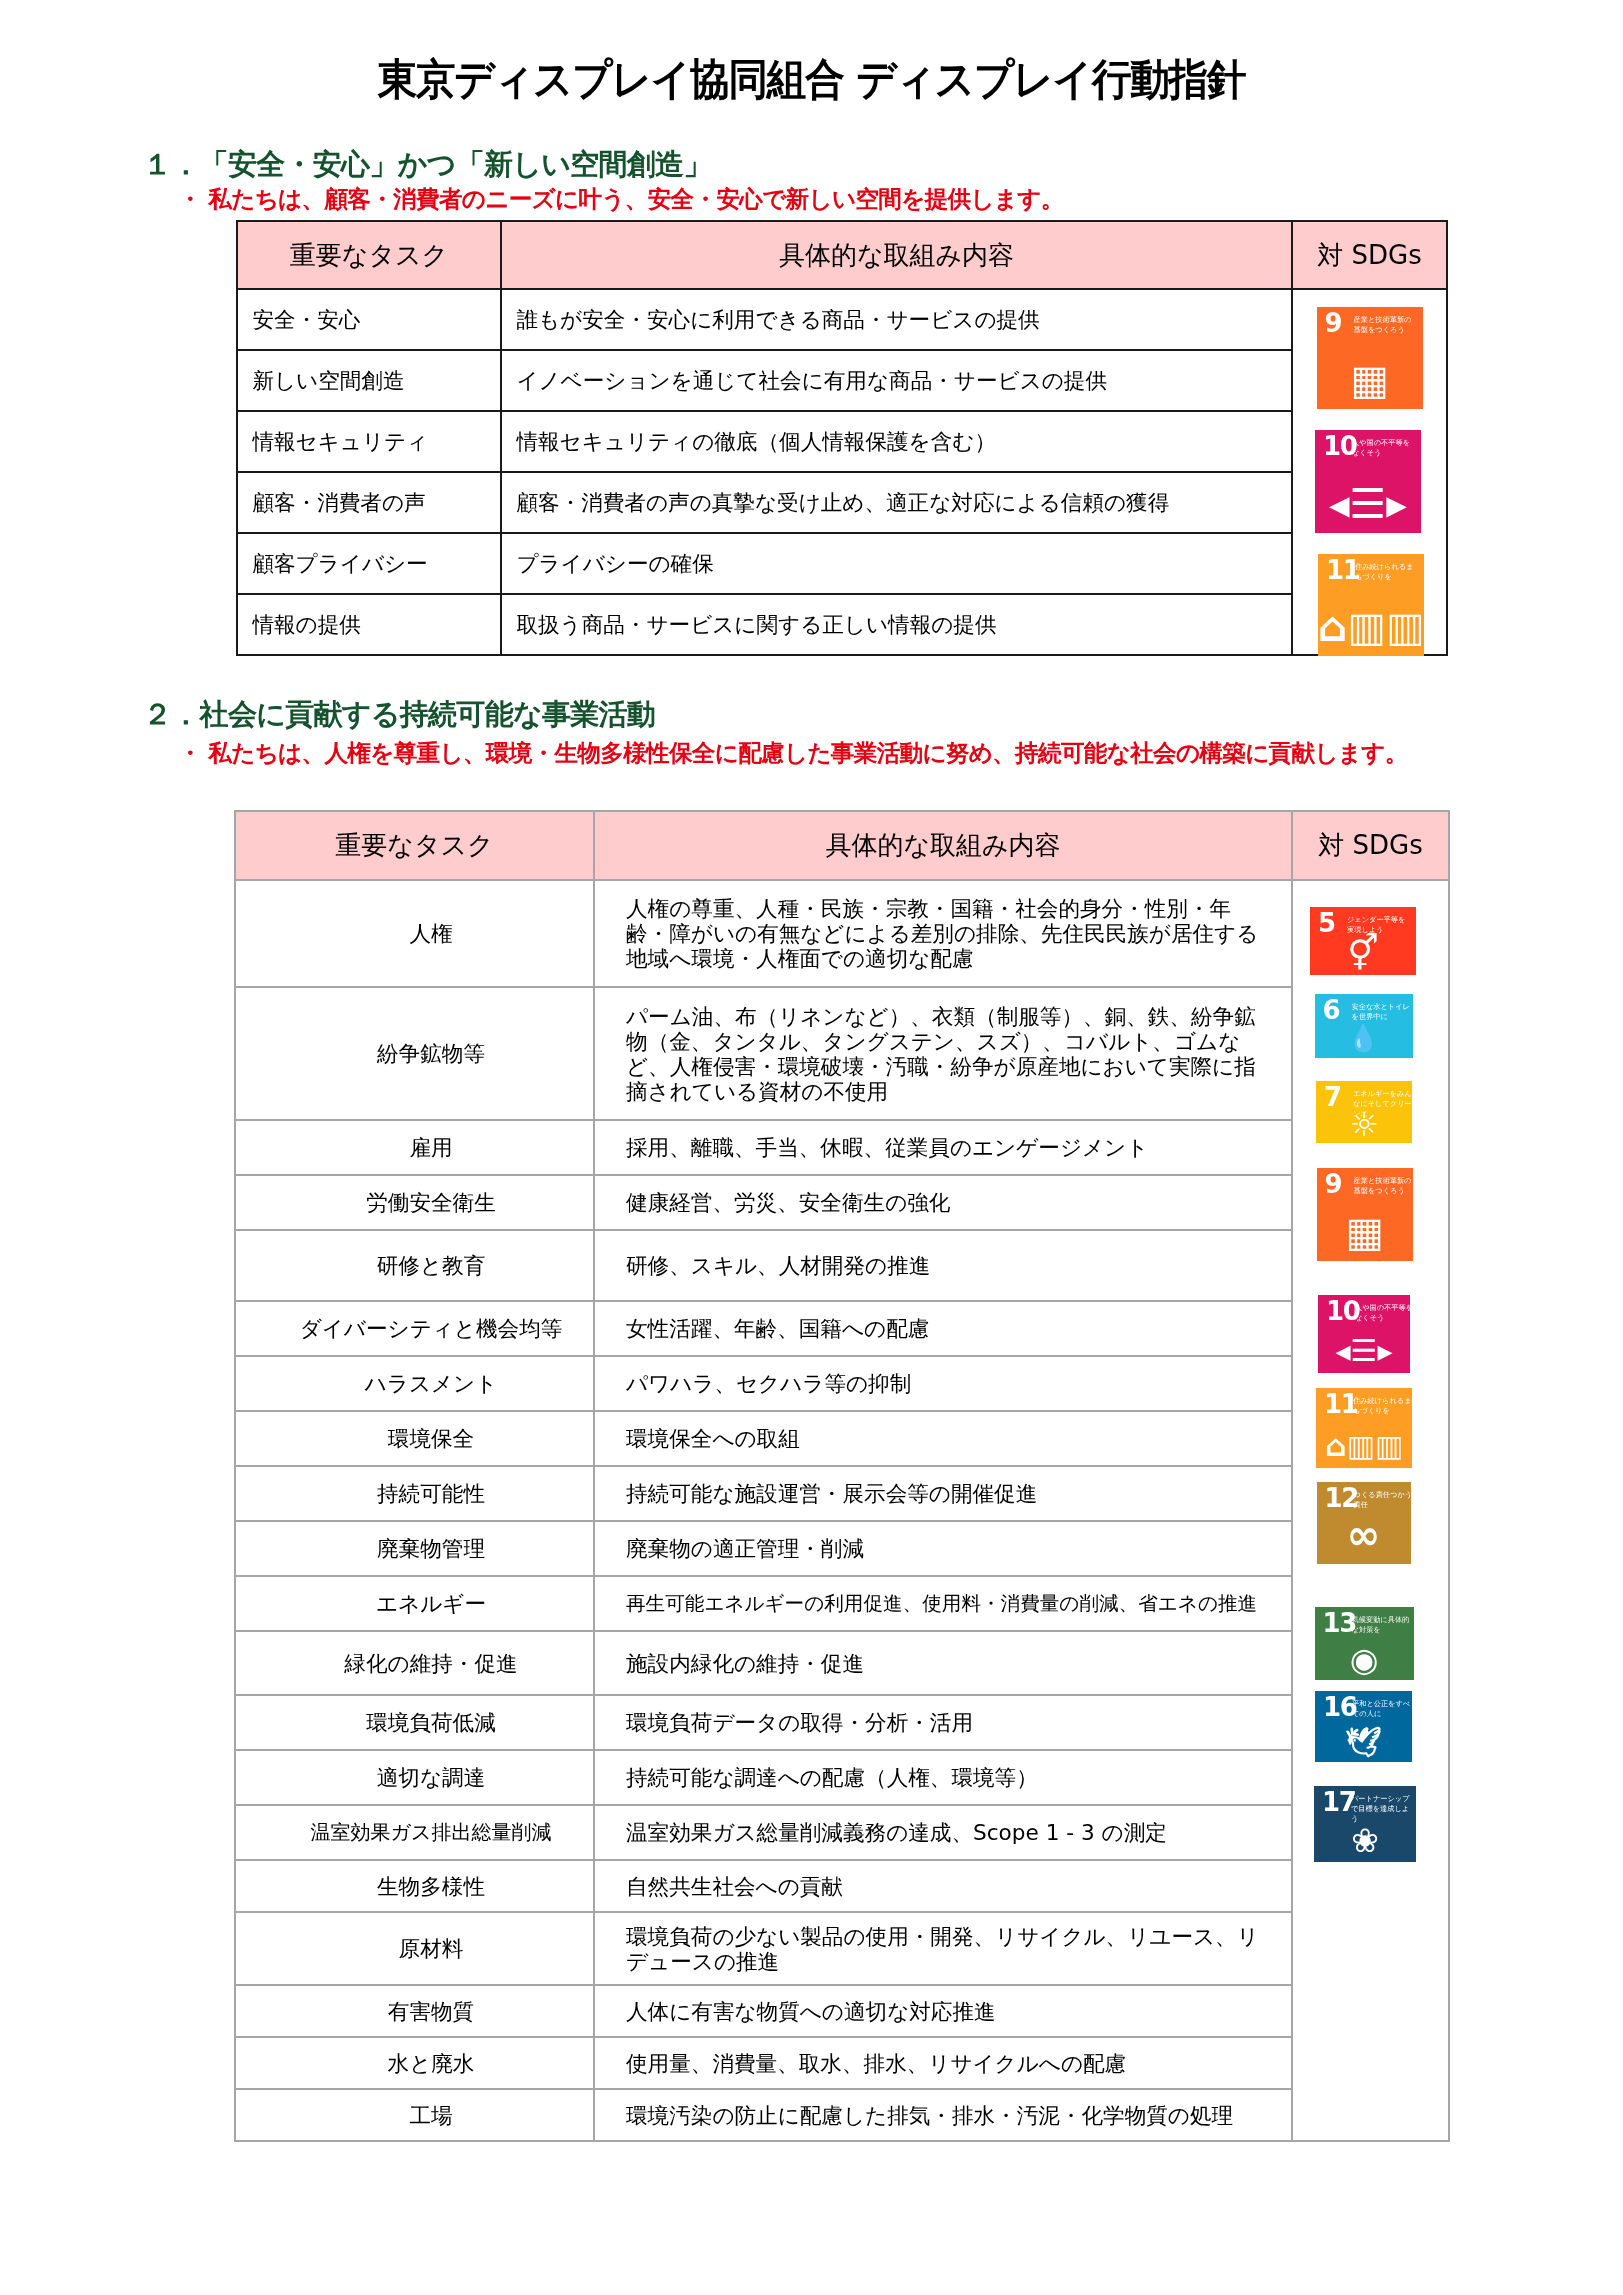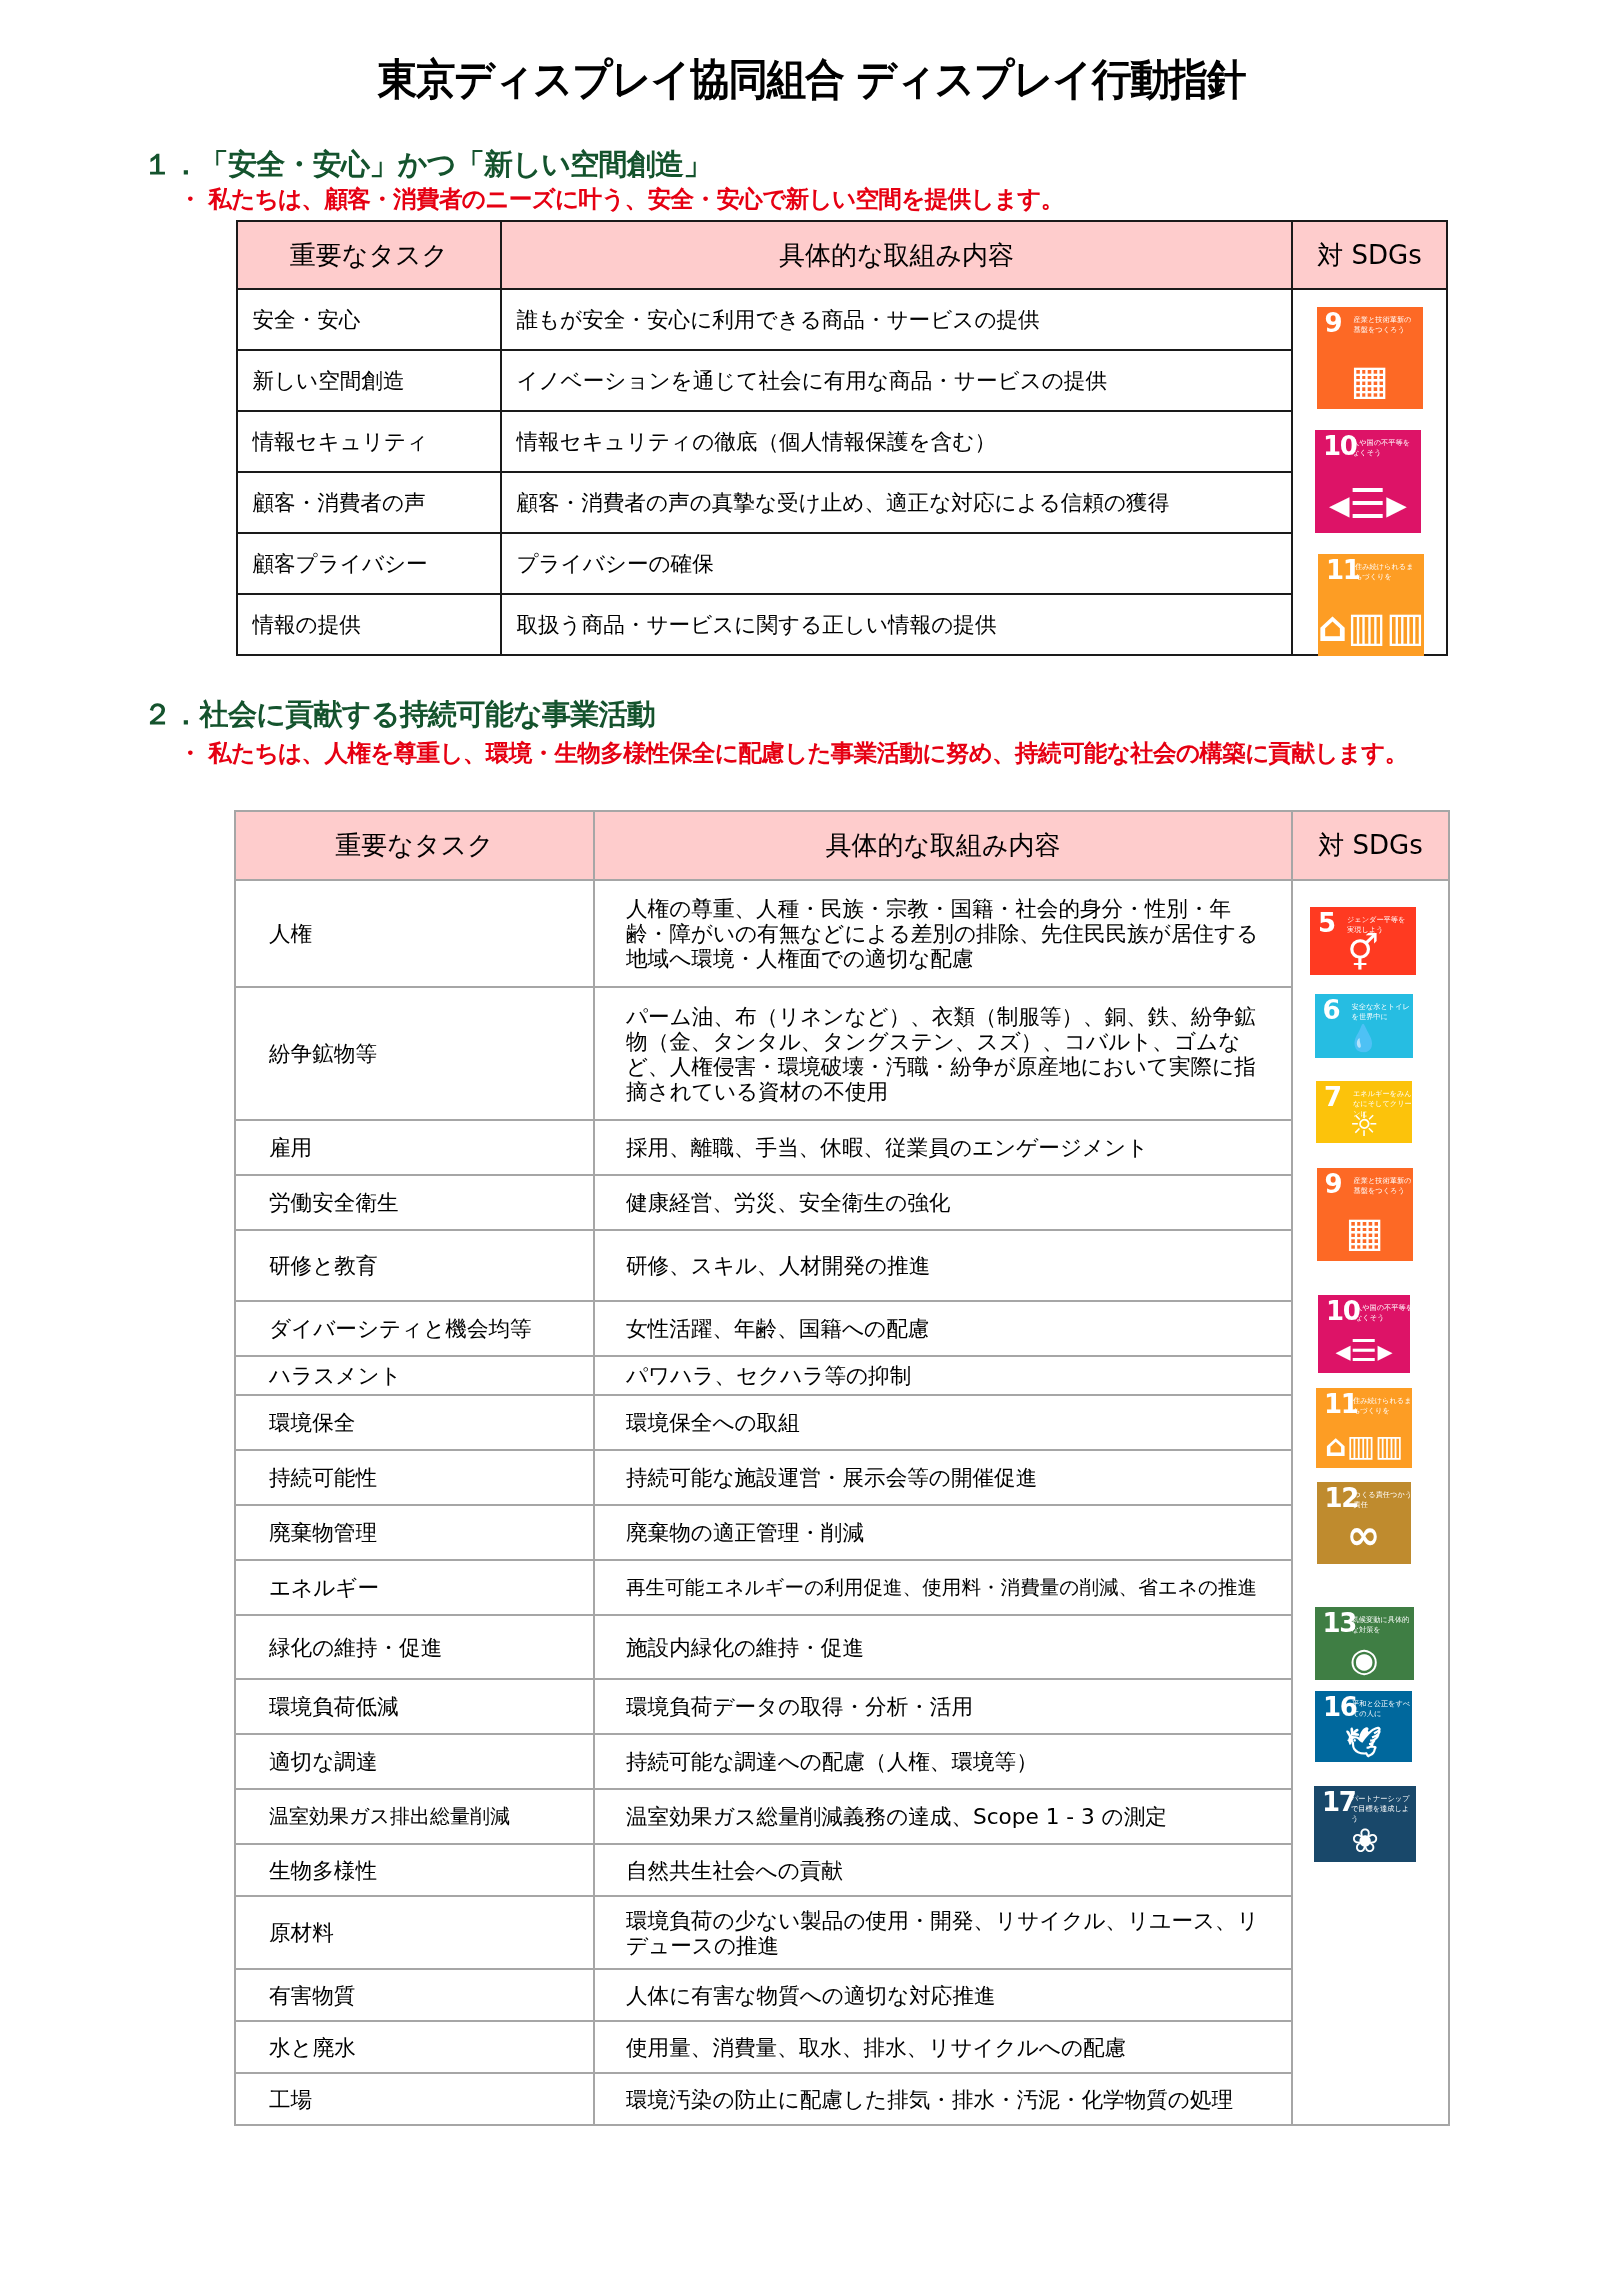--- a/index.html
+++ b/index.html
@@ -16,21 +16,21 @@
     table { position: absolute; border-collapse: collapse; table-layout: fixed; font-size: 21.6px; }
     th { background: #fecccc; font-weight: normal; font-size: 26px; text-align: center; }
     td { padding: 0 0 0 14.4px; vertical-align: middle; line-height: 25px; }
     .t1 { left: 236px; top: 220px; width: 1211px; }
     .t1 th, .t1 td { border: 2px solid #1a1a1a; }
     .t1 th { height: 64px; }
     .t1 td { height: 59px; }
     .t2 { left: 234px; top: 810px; width: 1213px; }
     .t2 th, .t2 td { border: 2px solid #a6a6a6; }
     .t2 th { height: 65px; }
-    .t2 td.c1 { padding-left: 33px; }
+    .t2 td.c1 { padding-left: 33px; text-align: center; }
     .t2 td.c2 { padding-left: 31px; padding-right: 26px; }
     td.sdg { padding: 0; vertical-align: top; position: relative; }
     .sdg-tile { position: absolute; width: 106px; color: #fff; font-weight: bold; box-sizing: border-box; }
     .sdg-tile .num { position: absolute; left: 7.9px; top: 3.9px; font-size: 26px; letter-spacing: -1.3px; }
     .sdg-tile .lbl { position: absolute; left: 37px; top: 7.9px; font-size: 7.2px; line-height: 10px; font-weight: normal; width: 65px; }
     .sdg-tile .glyph { position: absolute; left: 0; right: 0; bottom: 6.5px; text-align: center; font-size: 41px; line-height: 46px; }
   </style>
 </head>
 <body>
 
@@ -189,21 +189,21 @@
       <td class="c2">健康経営、労災、安全衛生の強化</td>
     </tr>
     <tr style="height:71px">
       <td class="c1">研修と教育</td>
       <td class="c2">研修、スキル、人材開発の推進</td>
     </tr>
     <tr style="height:55px">
       <td class="c1">ダイバーシティと機会均等</td>
       <td class="c2">女性活躍、年齢、国籍への配慮</td>
     </tr>
-    <tr style="height:39px">
+    <tr style="height:55px">
       <td class="c1">ハラスメント</td>
       <td class="c2">パワハラ、セクハラ等の抑制</td>
     </tr>
     <tr style="height:55px">
       <td class="c1">環境保全</td>
       <td class="c2">環境保全への取組</td>
     </tr>
     <tr style="height:55px">
       <td class="c1">持続可能性</td>
       <td class="c2">持続可能な施設運営・展示会等の開催促進</td>

